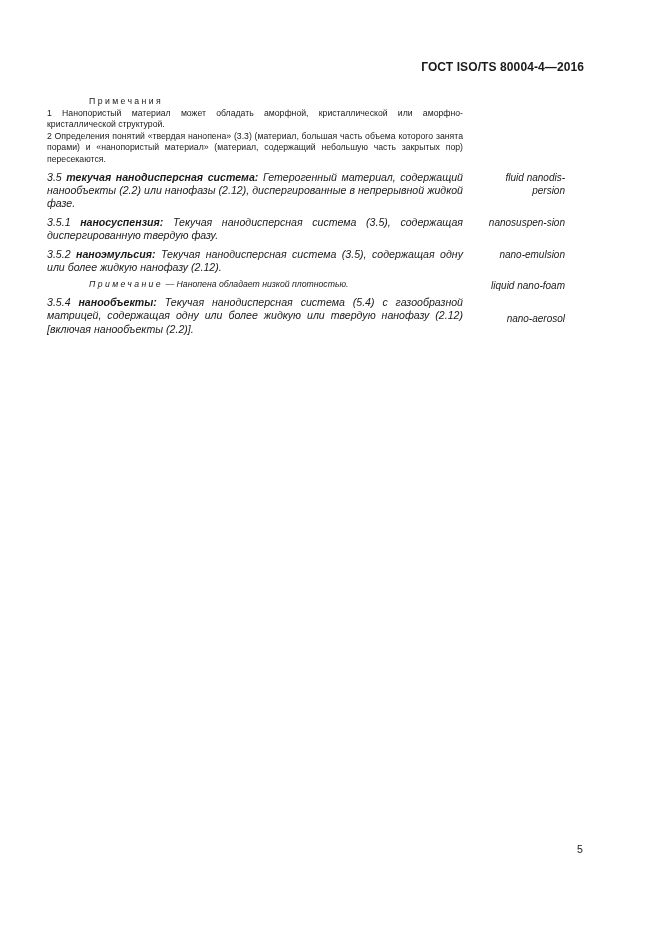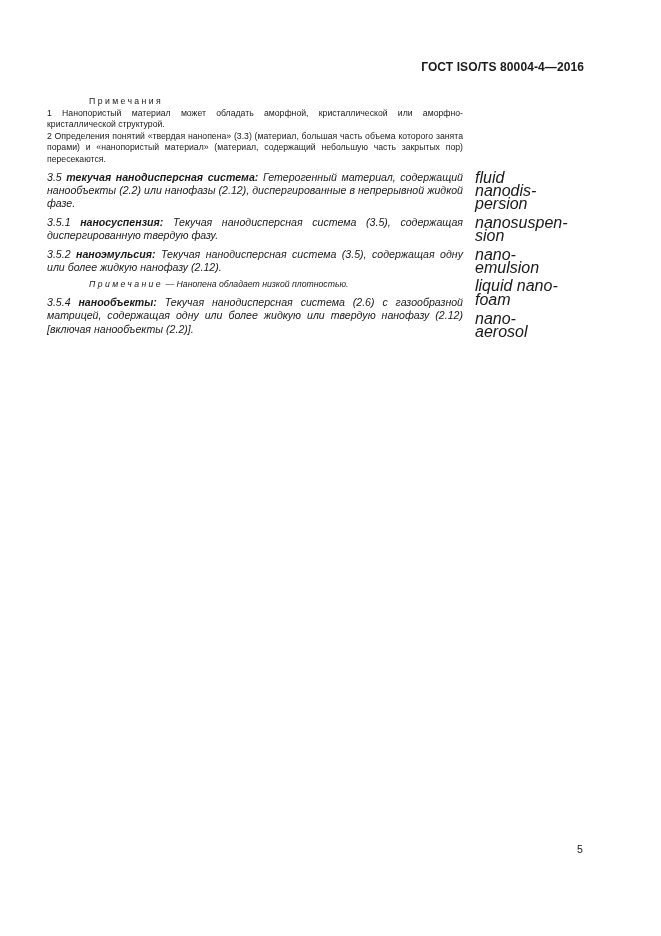--- a/index.html
+++ b/index.html
@@ -4,21 +4,21 @@
 <style>
   html, body { margin:0; padding:0; background:#ffffff; }
   body { width:661px; height:936px; position:relative; overflow:hidden;
          font-family:"Liberation Sans", sans-serif; color:#1a1a1a; }
   .header { position:absolute; top:60px; right:77px; font-weight:bold; font-size:12px; letter-spacing:0.1px;text-align:right; }
   .main { position:absolute; left:47px; top:96px; width:416px; font-size:10.6px; line-height:13.4px; }
   .small { font-size:8.7px; line-height:11.6px; }
   .spaced { letter-spacing:2.4px;padding-left:42px; }
   .entry { position:relative;font-style:italic; }
   .para { text-align:justify; }
-  .term { position:absolute; left:428px; width:90px; font-size:16px; line-height:13.4px; }
+  .term { position:absolute; left:428px; width:90px; font-size:10px; line-height:13.4px;text-align:right; }
   .gap-s { margin-top:0; }
   .gap-m { margin-top:5px; }
   b { font-weight:bold; }
   .pagenum { position:absolute; left:577px; top:843px; font-size:10.6px; }
 </style>
 </head>
 <body>
 
 <div class="header">ГОСТ ISO/TS 80004-4—2016</div>
 
@@ -58,19 +58,19 @@
     <div class="term" style="top:0">liquid nano-foam</div>
     <div class="small para gap-s">
       <span class="spaced">Примечание</span><span> — Нанопена обладает низкой плотностью.</span>
     </div>
   </div>
 
   <div class="entry gap-m">
     <div class="para">
       <span>3.5.4</span>
       <b>нанообъекты:</b>
-      <span>Текучая нанодисперсная система (2.6) с газообразной матрицей, содержащая одну или более жидкую или твердую нанофазу (2.12) [включая нанообъекты (2.2)].</span>
+      <span>Текучая нанодисперсная система (5.4) с газообразной матрицей, содержащая одну или более жидкую или твердую нанофазу (2.12) [включая нанообъекты (2.2)].</span>
     </div>
     <div class="term" style="top:16px">nano-aerosol</div>
   </div>
 </div>
 
 <div class="pagenum">5</div>
 
 </body></html>

